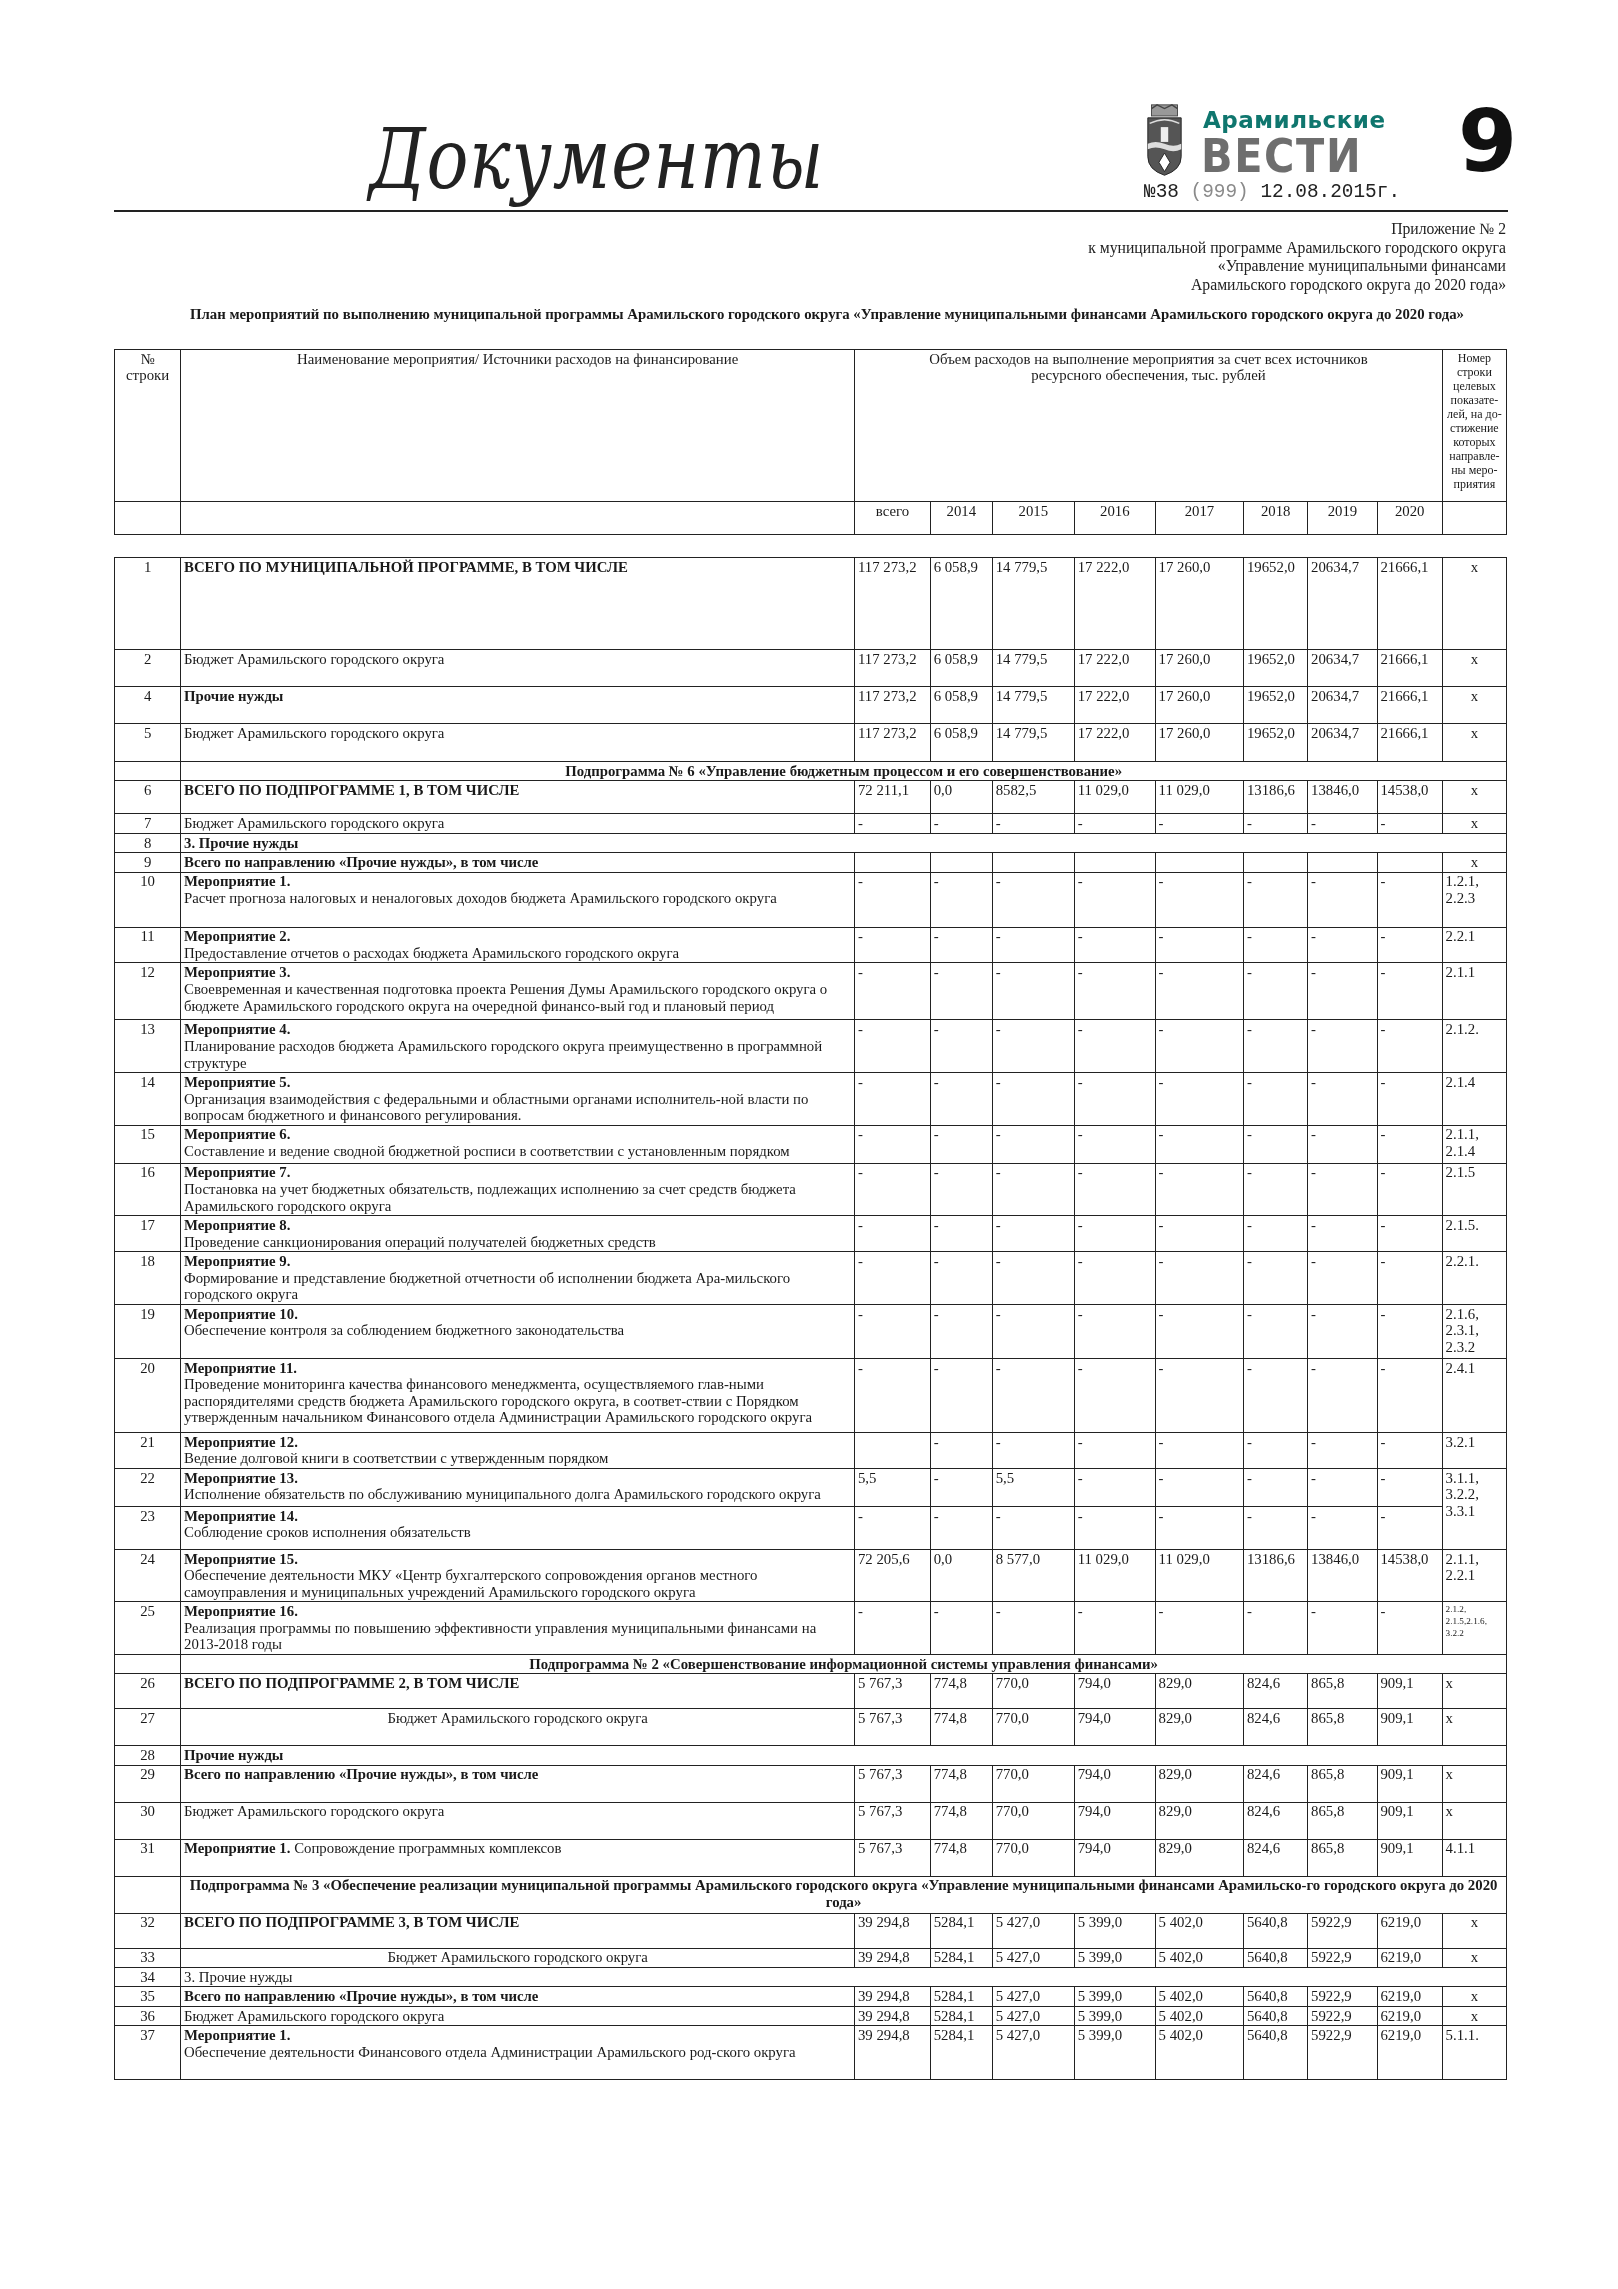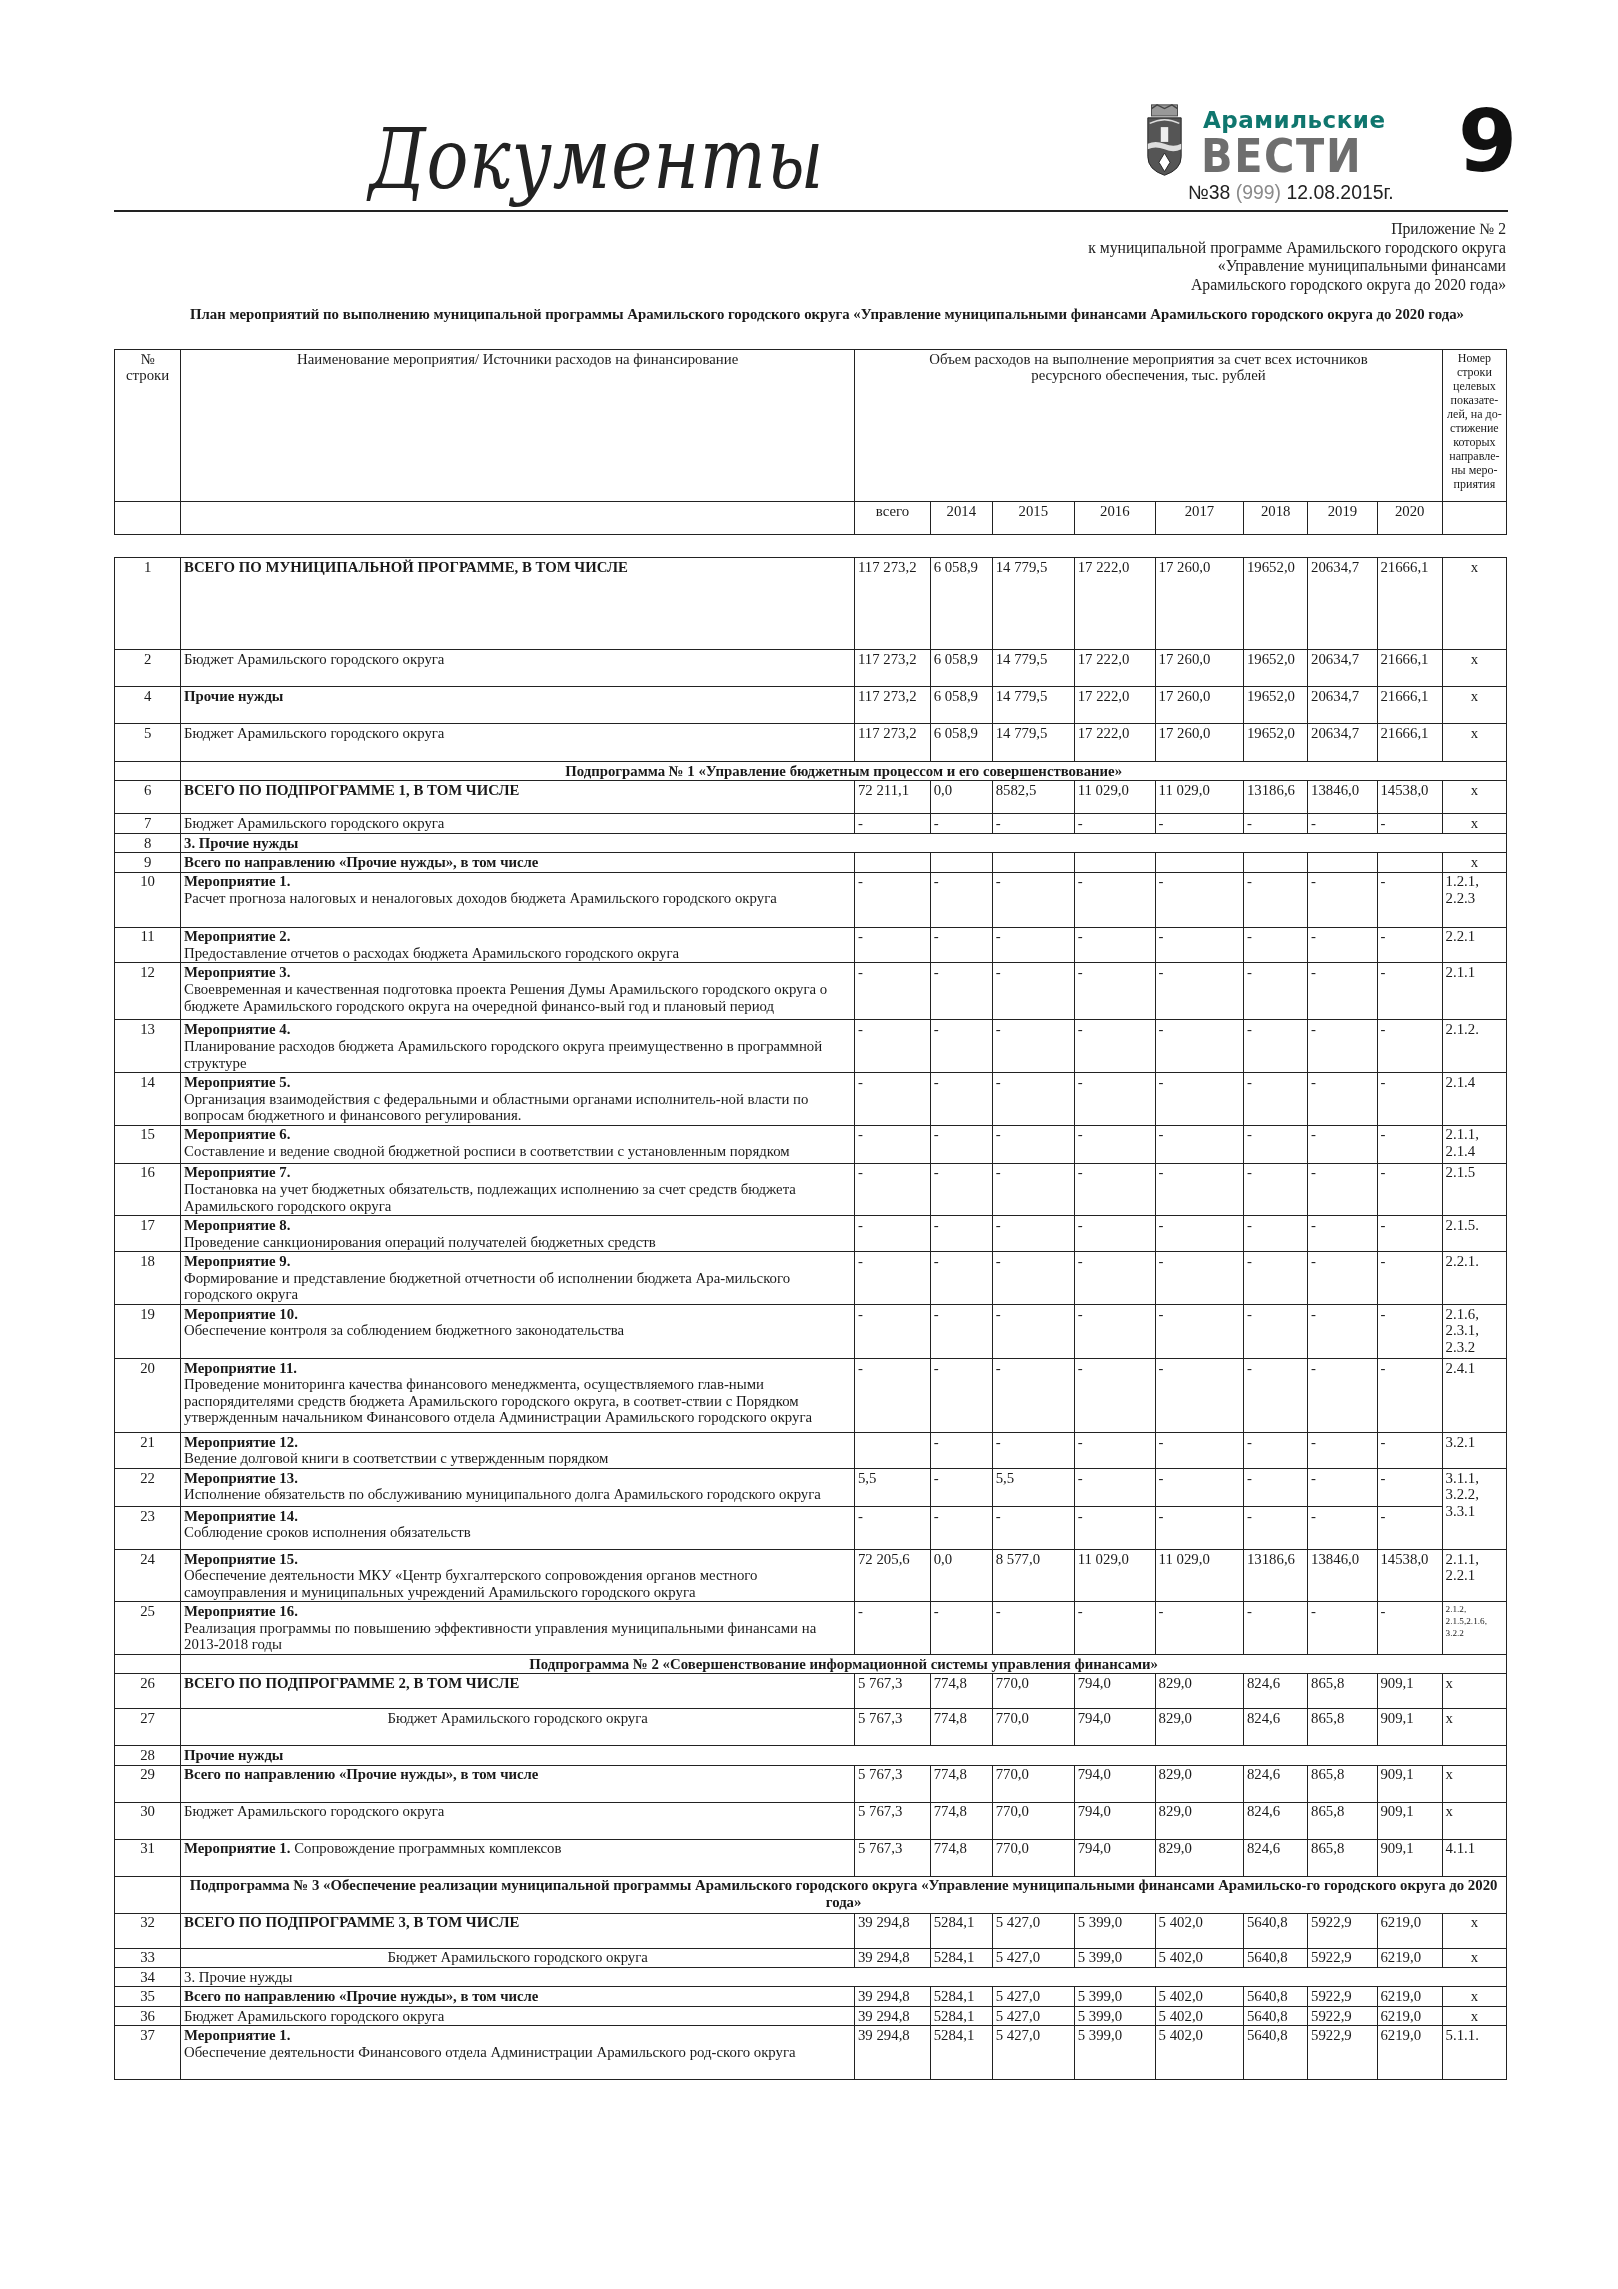--- a/index.html
+++ b/index.html
@@ -8,21 +8,21 @@
   .masthead { position: absolute; left: 114px; top: 102px; width: 1394px; height: 111px; }
   .section-title { position: absolute; left: 369px; top: 109px; font-family: "DejaVu Serif", serif;
          font-style: italic; font-size: 85px; letter-spacing: 0.9px; color: #222; transform: scaleX(0.82);
          transform-origin: left top; }
   .logo { position: absolute; left: 1144px; top: 103px; width: 277px; height: 83px; }
   .emblem { position: absolute; left: 0; top: 0; width: 41px; height: 76px; }
   .brand-top { position: absolute; left: 59px; top: 3.7px; font-family: "DejaVu Sans", sans-serif;
          font-size: 23px; font-weight: bold; color: #0f766e; letter-spacing: 0.5px; }
   .brand-main { position: absolute; left: 57px; top: 26px; font-family: "DejaVu Sans", sans-serif;
          font-size: 46px; font-weight: bold; color: #6e6e6e; letter-spacing: 1.8px; transform: scaleX(0.9); transform-origin: left top; }
-  .issue { position: absolute; left: 1188px; top: 181px; font-family: Liberation Sans, sans-serif; font-size: 19.4px; color: #222; }
+  .issue { position: absolute; left: 1144px; top: 181px; font-family: Liberation Mono, monospace; font-size: 19.4px; color: #222; }
   .issue .issue-num-paren { color: #8a8a8a; }
   .page-number { position: absolute; left: 1458px; top: 92px; font-family: "DejaVu Sans", sans-serif;
          font-size: 85px; font-weight: bold; color: #111; }
   .rule { position: absolute; left: 114px; top: 210px; width: 1394px; height: 1.8px; background: #222; }
   .appendix { position: absolute; right: 113px; top: 220px; text-align: right; font-size: 15.7px; line-height: 18.5px; color: #222; }
   .doc-title { position: absolute; left: 130px; top: 306px; width: 1394px; text-align: center;
          font-size: 14.8px; font-weight: bold; line-height: 16.6px; color: #1a1a1a; }
   table { border-collapse: collapse; position: absolute; left: 114px; width: 1393px; table-layout: fixed; }
   td { border: 0.9px solid #222; vertical-align: top; font-size: 14.8px; line-height: 16.6px; padding: 0.9px 2.8px; overflow: hidden; }
   .head-table { top: 349px; }
@@ -189,21 +189,21 @@
         <td>14 779,5</td>
         <td>17 222,0</td>
         <td>17 260,0</td>
         <td>19652,0</td>
         <td>20634,7</td>
         <td>21666,1</td>
         <td class="c-target">x</td>
       </tr>
       <tr style="height: 18.5px;">
         <td></td>
-        <td class="bold center" colspan="10">Подпрограмма № 1 «Управление бюджетным процессом и его совершенствование»</td>
+        <td class="bold center" colspan="10">Подпрограмма № 6 «Управление бюджетным процессом и его совершенствование»</td>
       </tr>
       <tr style="height: 33px;">
         <td class="c-num">6</td>
         <td>
           <div class="bold">ВСЕГО ПО ПОДПРОГРАММЕ 1, В ТОМ ЧИСЛЕ</div>
         </td>
         <td>72 211,1</td>
         <td>0,0</td>
         <td>8582,5</td>
         <td>11 029,0</td>

